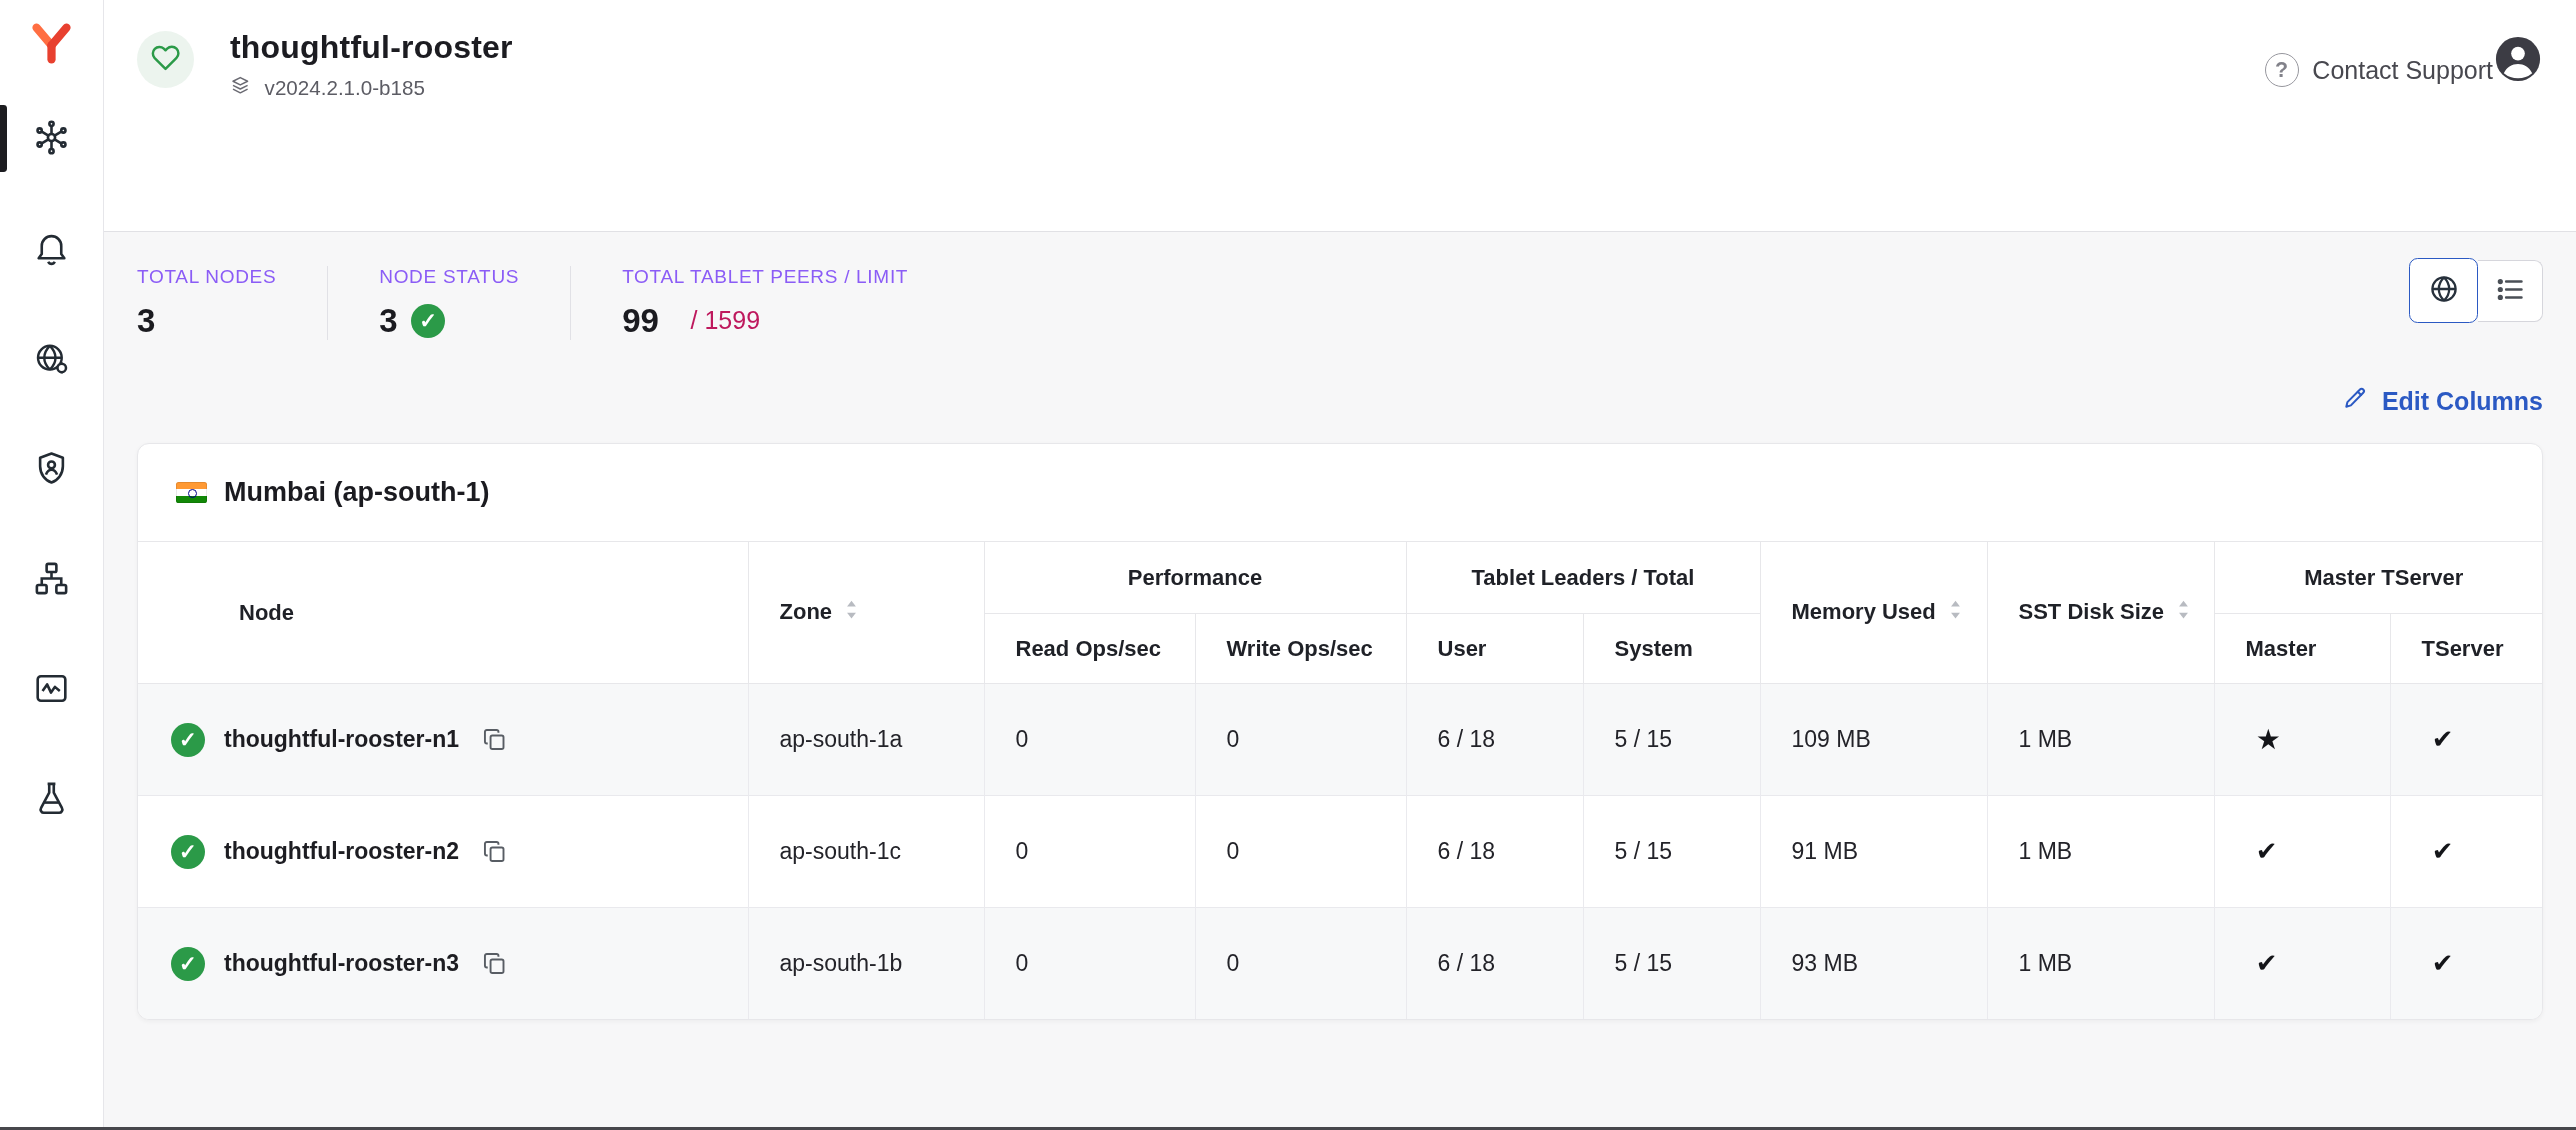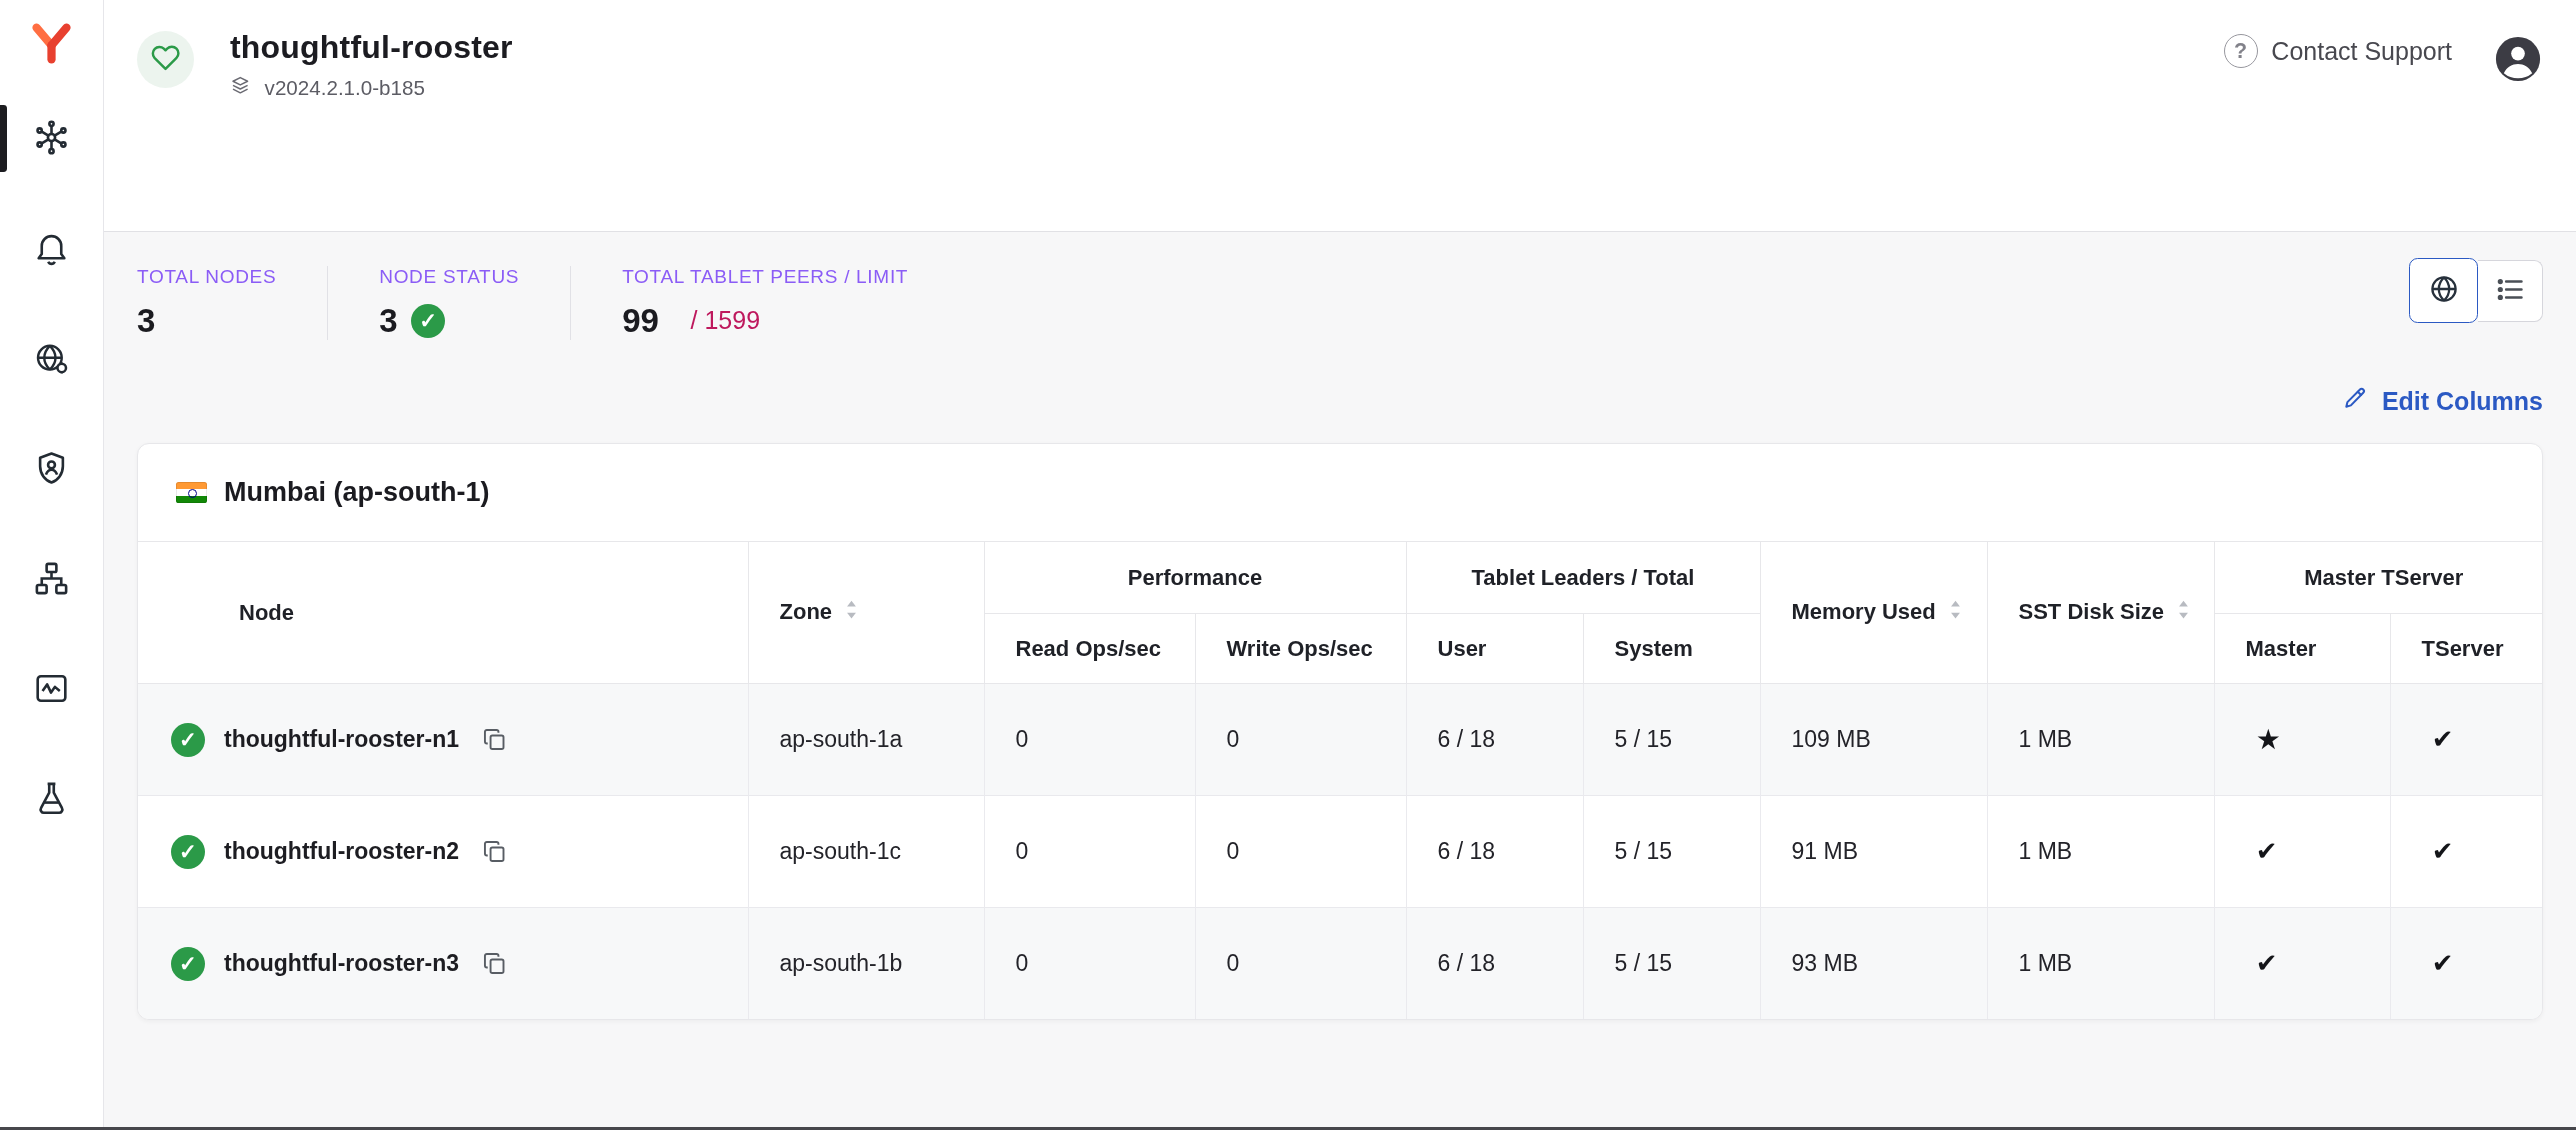--- a/index.html
+++ b/index.html
@@ -29,21 +29,21 @@
   .main { margin-left:104px; height:1130px; display:flex; flex-direction:column; }
 
   .app-header { height:128px; display:flex; align-items:flex-start; padding:20.6px 33px 0 33px; }
   .badge {
     width:57px; height:57px; border-radius:50%; background:#ecf4ee;
     display:flex; align-items:center; justify-content:center; margin-top:10.3px; flex:none;
   }
   .title-block { margin-left:36px; }
   .page-title { font-size:32px; font-weight:700; letter-spacing:0.2px; margin:8.6px 0 8.6px; color:#1c1c21; }
   .version-row { display:flex; align-items:center; gap:14px; color:#5c5c64; font-size:20.6px; }
-  .header-right { margin-left:auto; display:flex; align-items:flex-start; gap:41px; padding-top:13.7px; }
+  .header-right { margin-left:auto; display:flex; align-items:flex-end; padding-top:13.7px; }
   .support { display:flex; align-items:center; gap:13.7px; font-size:25px; color:#48484f; cursor:pointer; }
   .qmark {
     width:34px; height:34px; border:1.7px solid #97979e; border-radius:50%;
     color:#82828a; display:flex; align-items:center; justify-content:center;
     font-size:21.4px; font-weight:700;
   }
   .qmark::after { content:"?"; }
   .avatar { cursor:pointer; }
 
   

